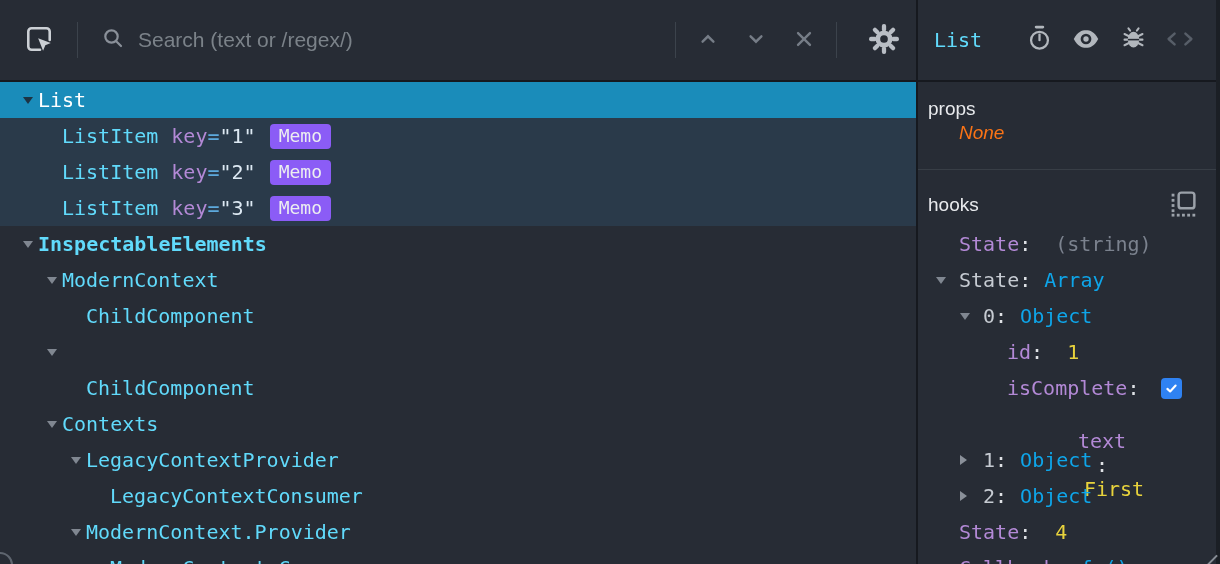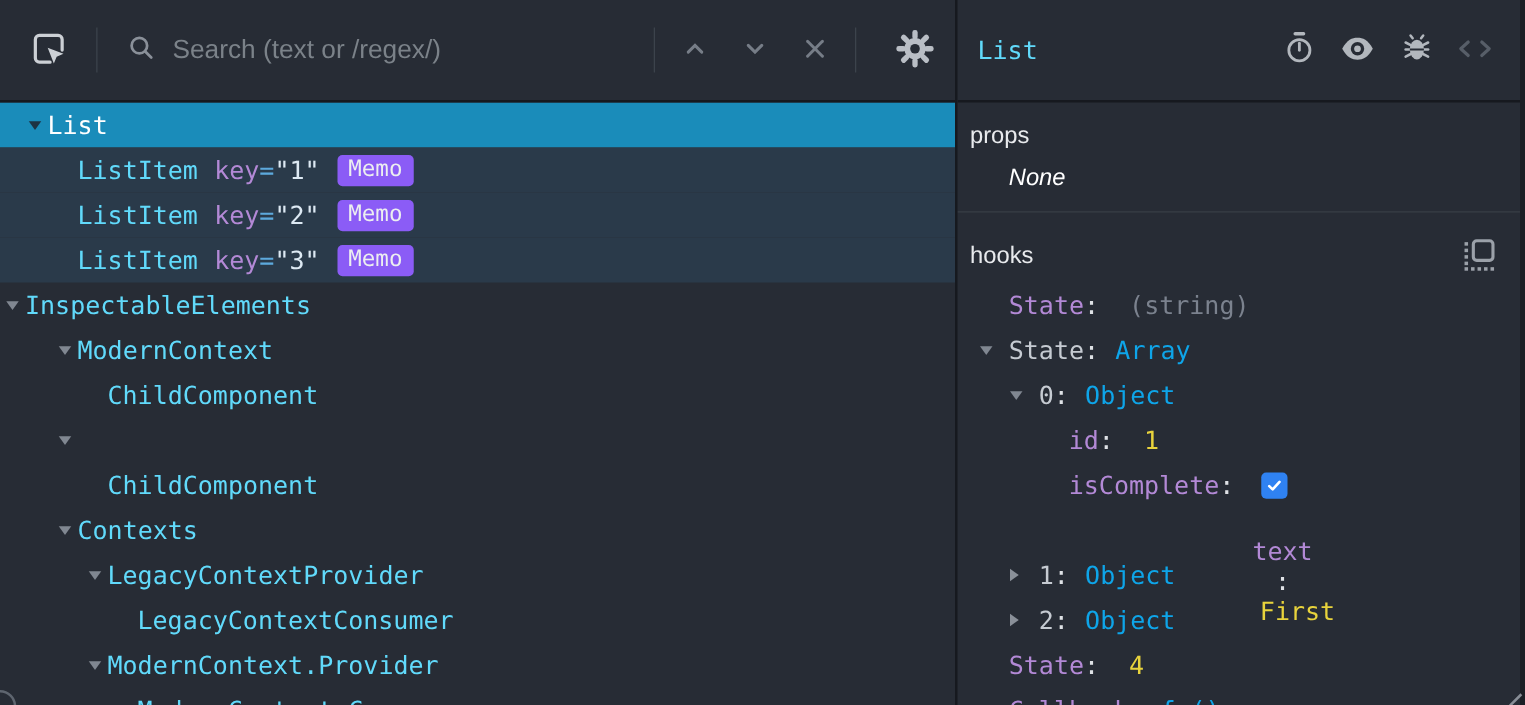--- a/index.html
+++ b/index.html
@@ -14,21 +14,21 @@
     --subtree:#2a3a4a;
     --icon:#b2b7bd;
     --mono:"DejaVu Sans Mono",monospace;
     --sans:"Liberation Sans",sans-serif;
   }
   *{margin:0;padding:0;box-sizing:border-box;}
   body{background:#000;}
   .app{position:relative;width:1220px;height:564px;background:var(--bg);overflow:hidden;
        font-family:var(--sans);display:flex;}
   
-  .left-panel{width:764px;height:564px;display:flex;flex-direction:column;overflow:hidden;position:relative;}
+  .left-panel{width:916px;height:564px;display:flex;flex-direction:column;overflow:hidden;position:relative;}
   .toolbar{height:82px;flex:0 0 82px;display:flex;align-items:center;border-bottom:2px solid var(--border-dark);}
   .tb-btn{background:none;border:none;display:flex;align-items:center;justify-content:center;cursor:pointer;}
   .picker-wrap{width:77px;display:flex;justify-content:center;}
   .vdiv{width:1px;height:36px;background:var(--divider);}
   .search-wrap{flex:1;display:flex;align-items:center;height:100%;}
   .search-wrap svg{margin-left:23px;flex:0 0 auto;}
   .search-input{flex:1;margin-left:13px;margin-right:10px;background:transparent;border:none;outline:none;
     color:#dfe3e8;font:21px var(--sans);}
   .search-input::placeholder{color:#7b8289;}
   .nav-group{display:flex;align-items:center;padding:0 8px;}
@@ -55,21 +55,21 @@
   
   .panel-border{width:2px;flex:0 0 2px;background:var(--border-dark);height:564px;}
   
   .right-panel{flex:1;height:564px;display:flex;flex-direction:column;overflow:hidden;position:relative;}
   .rp-header{height:82px;flex:0 0 82px;display:flex;align-items:center;border-bottom:2px solid var(--border-dark);}
   .rp-title{margin-left:16px;font:20px var(--mono);color:var(--cyan);}
   .rp-icons{margin-left:auto;margin-right:27px;display:flex;align-items:center;gap:21px;}
   .rp-icons .tb-btn{width:26px;height:26px;}
   .props-sec{height:88px;flex:0 0 88px;border-bottom:1px solid var(--section-line);}
   .sec-label{padding:16px 0 0 10px;font:19px var(--sans);color:#e8eaed;}
-  .none-val{margin:12px 0 0 41px;font:italic 19px var(--sans);color:#ffffff;}
+  .none-val{margin:2px 0 0 41px;font:italic 19px var(--sans);color:#f97316;}
   .hooks-sec{flex:1;position:relative;}
   .hooks-head{padding:24px 0 0 10px;font:19px var(--sans);color:#e8eaed;height:56px;}
   .load-hooks{position:absolute;top:21px;right:24px;width:26px;height:26px;background:none;border:none;cursor:pointer;}
   .hook-row{height:36px;display:flex;align-items:center;font:20px var(--mono);white-space:pre;}
   .h-arrow{width:23px;flex:0 0 23px;display:flex;align-items:center;}
   .n-purple{color:var(--purple);}
   .n-plain{color:#c6cbd2;}
   .h-colon{color:#dfe2e6;}
   .v-plain{color:#0ea5e9;margin-left:13px;}
   .v-dim{color:#7b828e;margin-left:24px;}
@@ -152,21 +152,21 @@
             </svg>
           </span>
         </button>
       </div>
     </div>
     <div class="tree" id="tree">
         <div class="tree-row selected" style="padding-left: 18px;"><span class="arrow-slot"><span class="tri-d"></span></span><span class="c-name">List</span></div>
         <div class="tree-row hl" style="padding-left: 42px;"><span class="arrow-slot"></span><span class="c-name">ListItem</span><span class="attr"><span class="attr-name">key</span><span class="attr-eq">=</span><span class="attr-val">"1"</span></span><span class="badge">Memo</span></div>
         <div class="tree-row hl" style="padding-left: 42px;"><span class="arrow-slot"></span><span class="c-name">ListItem</span><span class="attr"><span class="attr-name">key</span><span class="attr-eq">=</span><span class="attr-val">"2"</span></span><span class="badge">Memo</span></div>
         <div class="tree-row hl" style="padding-left: 42px;"><span class="arrow-slot"></span><span class="c-name">ListItem</span><span class="attr"><span class="attr-name">key</span><span class="attr-eq">=</span><span class="attr-val">"3"</span></span><span class="badge">Memo</span></div>
-        <div class="tree-row" style=""><span class="arrow-slot"><span class="tri-d"></span></span><span class="c-name">InspectableElements</span></div>
+        <div class="tree-row" style="padding-left: 18px; font-weight: bold;"><span class="arrow-slot"><span class="tri-d"></span></span><span class="c-name">InspectableElements</span></div>
         <div class="tree-row" style="padding-left: 42px;"><span class="arrow-slot"><span class="tri-d"></span></span><span class="c-name">ModernContext</span></div>
         <div class="tree-row" style="padding-left: 66px;"><span class="arrow-slot"></span><span class="c-name">ChildComponent</span></div>
         <div class="tree-row" style="padding-left: 42px;"><span class="arrow-slot"><span class="tri-d"></span></span></div>
         <div class="tree-row" style="padding-left: 66px;"><span class="arrow-slot"></span><span class="c-name">ChildComponent</span></div>
         <div class="tree-row" style="padding-left: 42px;"><span class="arrow-slot"><span class="tri-d"></span></span><span class="c-name">Contexts</span></div>
         <div class="tree-row" style="padding-left: 66px;"><span class="arrow-slot"><span class="tri-d"></span></span><span class="c-name">LegacyContextProvider</span></div>
         <div class="tree-row" style="padding-left: 90px;"><span class="arrow-slot"></span><span class="c-name">LegacyContextConsumer</span></div>
         <div class="tree-row" style="padding-left: 66px;"><span class="arrow-slot"><span class="tri-d"></span></span><span class="c-name">ModernContext.Provider</span></div>
         <div class="tree-row" style="padding-left: 90px;"><span class="arrow-slot"></span><span class="c-name">ModernContext.Consumer</span></div>
       </div>

